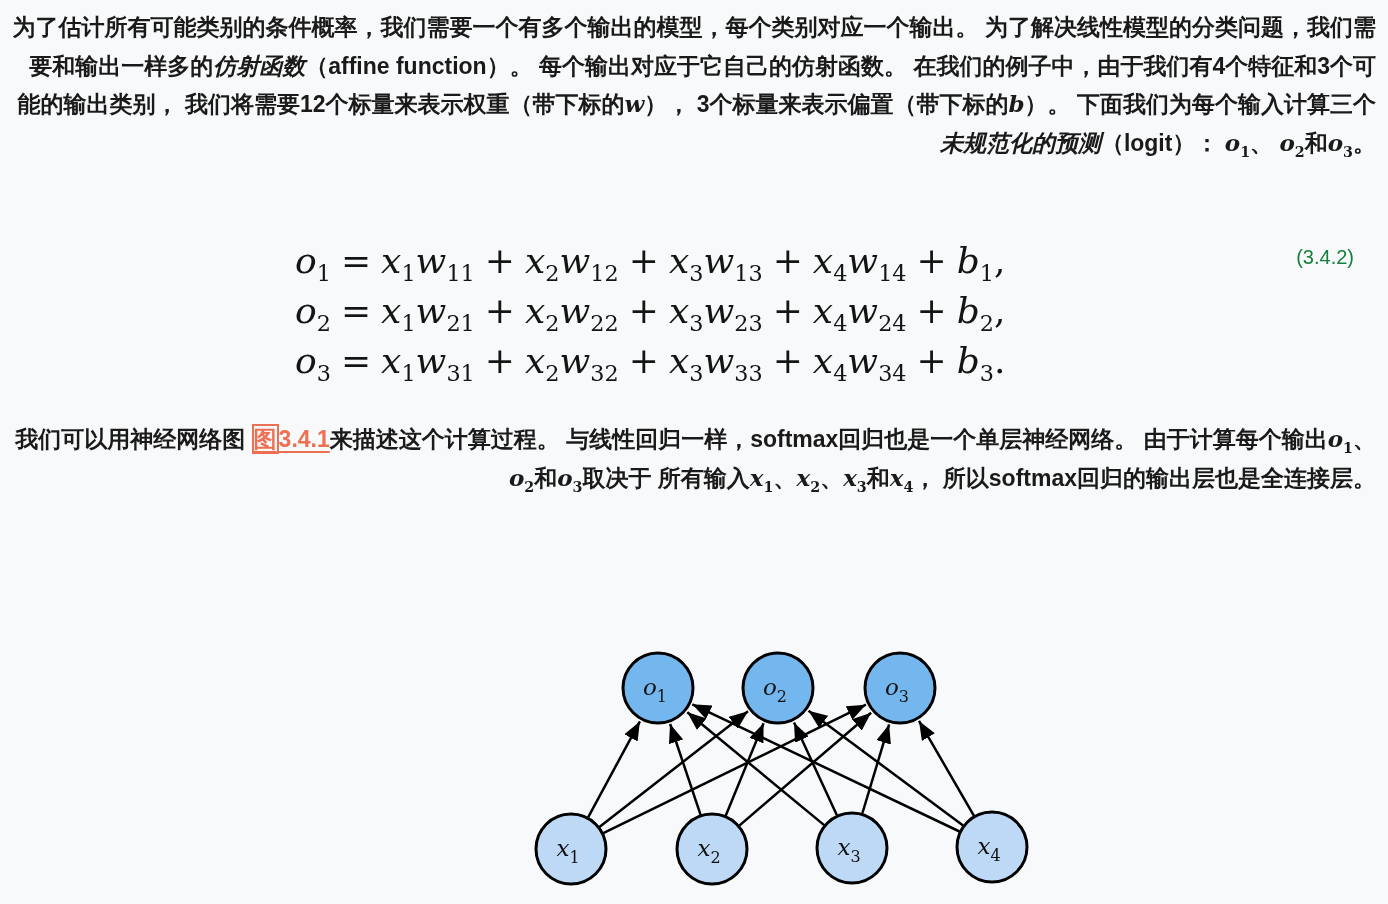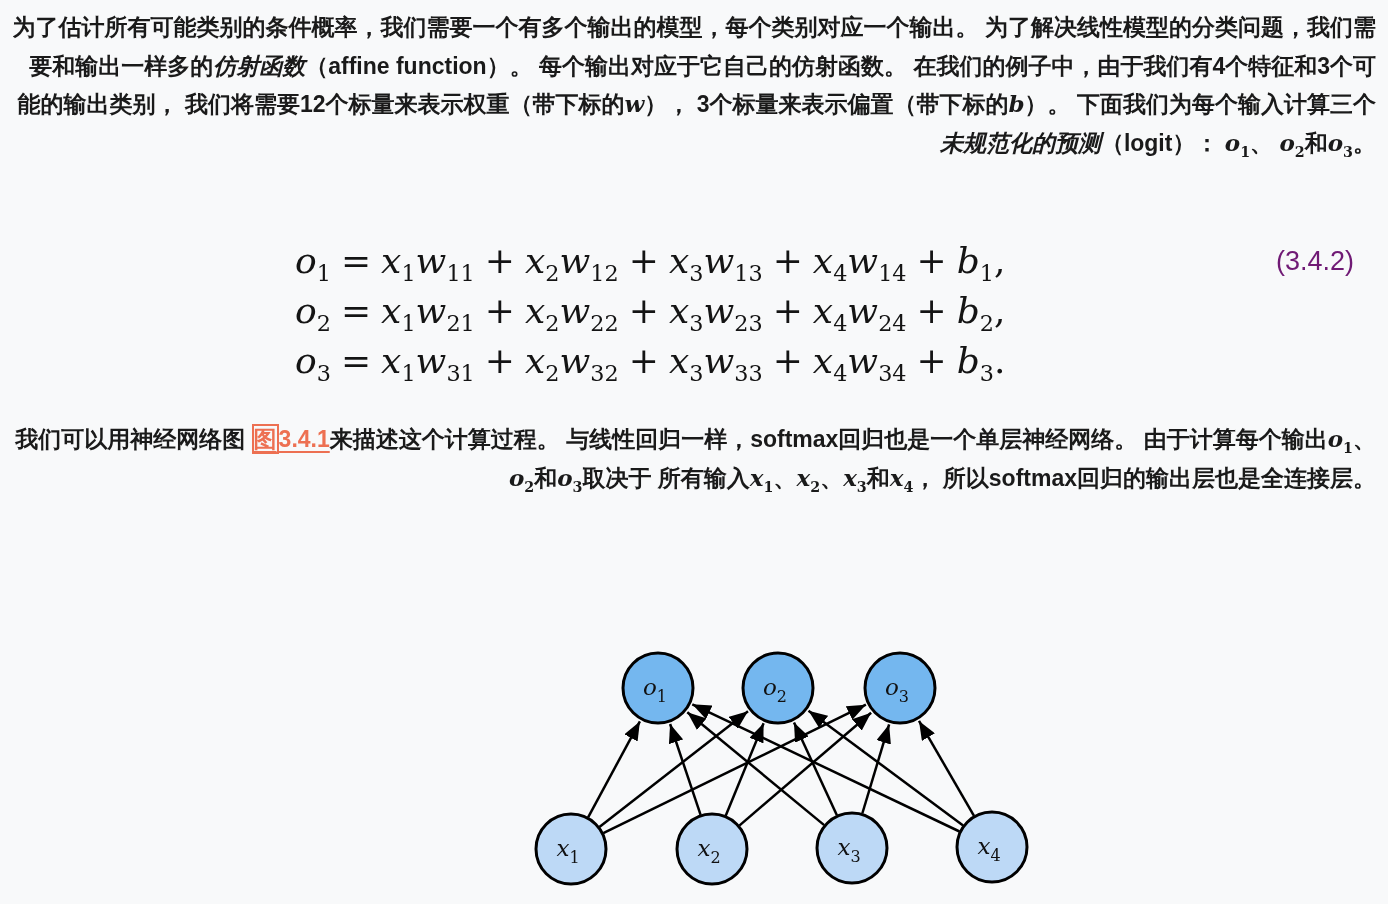--- a/index.html
+++ b/index.html
@@ -18,21 +18,21 @@
   .eq-wrap{position:relative;margin-top:74px;margin-bottom:34px;width:100%;}
   .eq-rows{margin-left:285px;}
   .eq-row{
     font-family:"DejaVu Serif","Liberation Serif",serif;
     font-size:36px;line-height:50px;font-style:normal;color:#141414;
     white-space:nowrap;
   }
   .eq-row .mo{margin:0 10px;font-style:normal;}
   .eq-tag{
     position:absolute;right:22px;top:10px;
-    font-size:27px;color:#701a75;
+    font-size:20px;color:#15803d;
     font-family:"Liberation Sans","DejaVu Sans",sans-serif;
   }
   .figure{position:absolute;left:0;top:630px;width:1388px;height:274px;padding-left:19px;}
   #net-svg{position:absolute;left:0;top:0;}
 </style>
 </head>
 <body>
 
 <div class="content">
 

